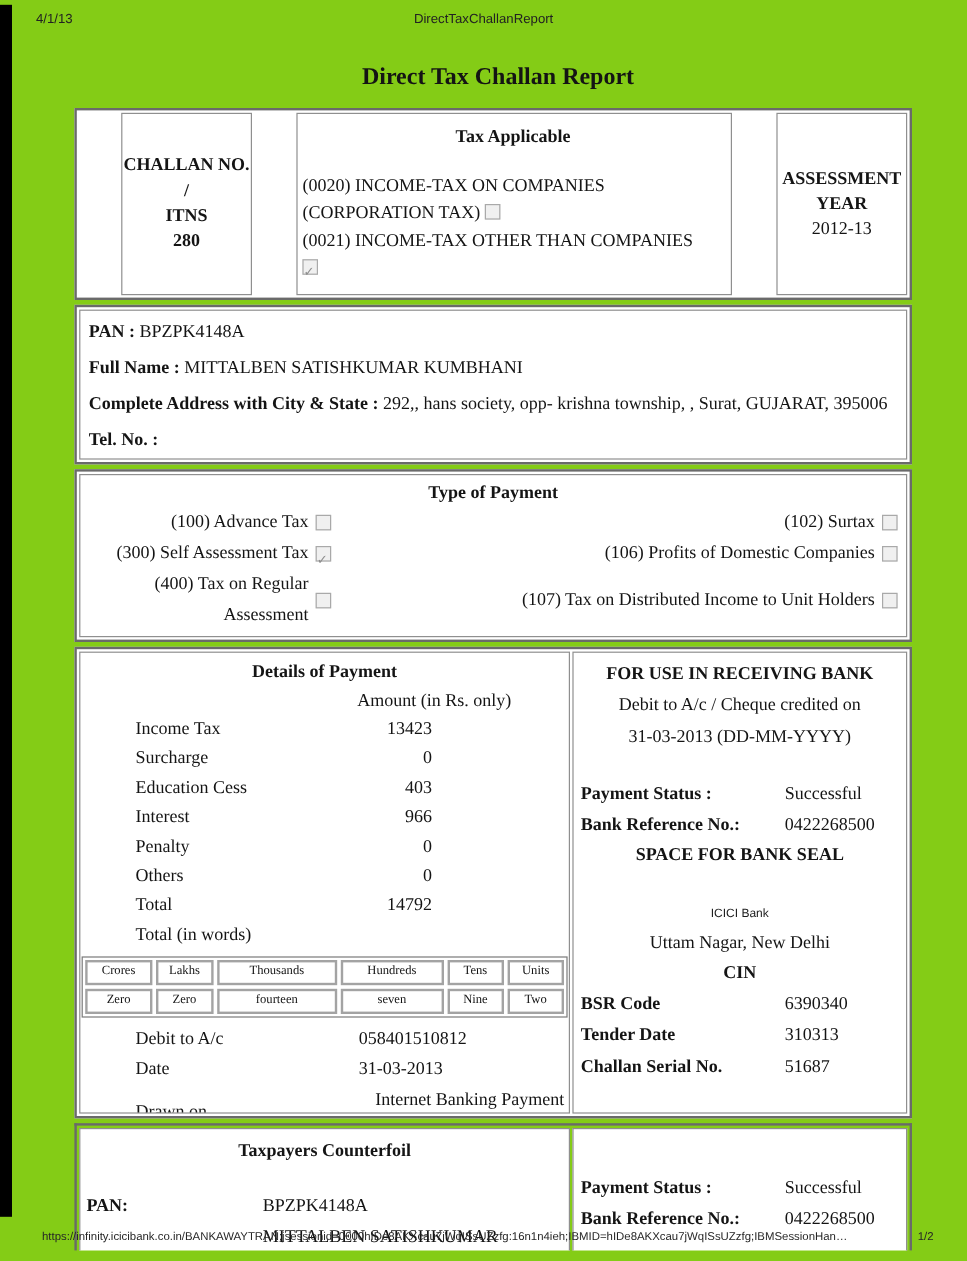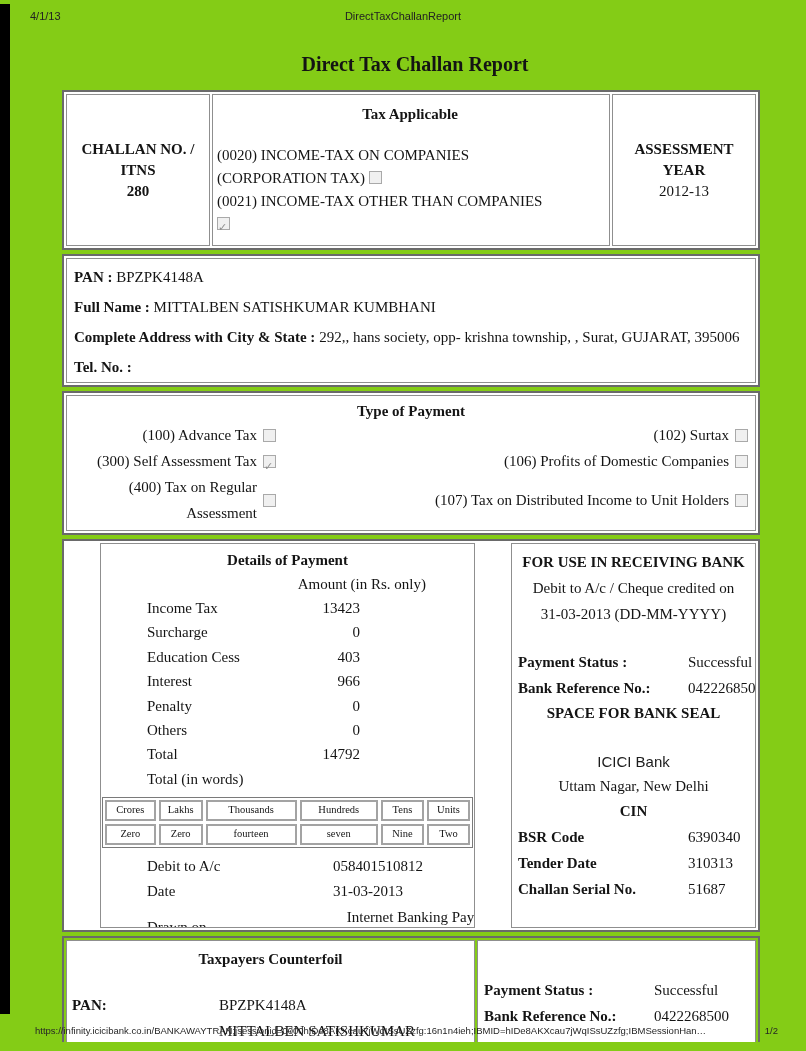--- a/index.html
+++ b/index.html
@@ -19,21 +19,21 @@
     font-size:20px; font-weight:bold; }
 
   .content { position:absolute; left:62px; top:90px; width:698px; }
 
   .tbl { border:2px solid #6a6a6a; padding:2px; margin-bottom:4px; background:#fff; }
   .cell { border:1px solid #8f8f8f; background:#fff; box-sizing:border-box; }
   .bold { font-weight:bold;text-align:center; }
 
   
   .tbl1 { display:grid; grid-template-columns:144px 1fr 144px; gap:2px; }
-  .tbl1 .cell { min-height:152px; }
+  .tbl1 .cell { min-height:152px;margin-left:35px; }
   .vcenter { display:flex; flex-direction:column; justify-content:center; align-items:center; line-height:21px; }
   .tax-cell { padding:6px 6px 4px 4px; }
   .tax-head { text-align:center; font-weight:bold; margin-top:5px; }
   .opts { margin-top:21px; line-height:23px; }
 
   
   .cb { display:inline-block; width:11px; height:11px; border:1px solid #a9a9a9;
     background:#f0f0f0; position:relative; vertical-align:-1px; }
   .cb.checked::after { content:"✓"; position:absolute; top:-2px; left:0;
     font-size:11px; color:#8f8f8f; font-family:"DejaVu Sans", sans-serif; }
@@ -45,21 +45,21 @@
 
   
   .tbl3 .cell { padding:5px 0 4px; min-height:88px; }
   .top-title { text-align:center; font-weight:bold; line-height:21px; }
   .pay-row { display:grid; grid-template-columns:190px 18px 1fr 18px; column-gap:6px;
     align-items:center; line-height:26px; padding-right:2px; }
   .pay-row .lbl { text-align:right; }
 
   
   .tbl4 { display:grid; grid-template-columns:409px 1fr; gap:2px; }
-  .tbl4 .cell { height:385px; overflow:hidden;margin-left:34px; }
+  .tbl4 .cell { height:385px; overflow:hidden; }
   .dp-left { padding:4px 0 0; }
   .dp-title { text-align:center; font-weight:bold; line-height:24px; }
   .amt-head { text-align:right; margin-right:48px; line-height:24px; }
   .pay-line { display:flex; line-height:24.4px; }
   .pay-line .pl-label { padding-left:46px; flex:1; }
   .pay-line .pl-amt { width:120px; text-align:right; margin-right:114px; }
 
   .words-tbl { margin:6px 1px 6px; border:1px solid #7a7a7a; padding:2px;
     display:grid; grid-template-columns:53fr 46fr 95fr 82fr 45fr 45fr; gap:3px;
     font-size:10.5px; }
@@ -68,21 +68,21 @@
   .acct-row { display:grid; grid-template-columns:232px 1fr; line-height:25px; }
   .acct-row .al { padding-left:46px; }
   .drawn-val { width:185px; text-align:center; line-height:22px; padding-top:2px; }
 
   .rb-right { padding:5px 6px 6px; }
   .rb-line { text-align:center; line-height:26px; }
   .status-row { display:grid; grid-template-columns:170px 1fr; line-height:26px; }
   .status-row .sl { font-weight:bold; }
   .seal-line { text-align:center; font-weight:bold; line-height:25px; }
   .bank-logo { text-align:center; font-family:"Liberation Sans", sans-serif;
-    font-size:15px; line-height:24px; margin-top:24px; color:#1c1c1c; }
+    font-size:10px; line-height:24px; margin-top:24px; color:#1c1c1c; }
 
   
   .tbl5 { border:2px solid #6a6a6a; border-bottom:none; padding:2px 2px 0;
     height:102px; overflow:hidden; display:grid; grid-template-columns:409px 1fr; gap:2px; }
   .tbl5 .cell { height:120px; border-bottom:none; }
   .cf-left { padding:6px 0 0; }
   .cf-title { text-align:center; font-weight:bold; line-height:24px; }
   .cf-pan-row { display:grid; grid-template-columns:152px 1fr; line-height:26px; margin-top:21px; }
   .cf-pan-row .sl { font-weight:bold; padding-left:5px; }
   .cf-right { padding:5px 6px; }

